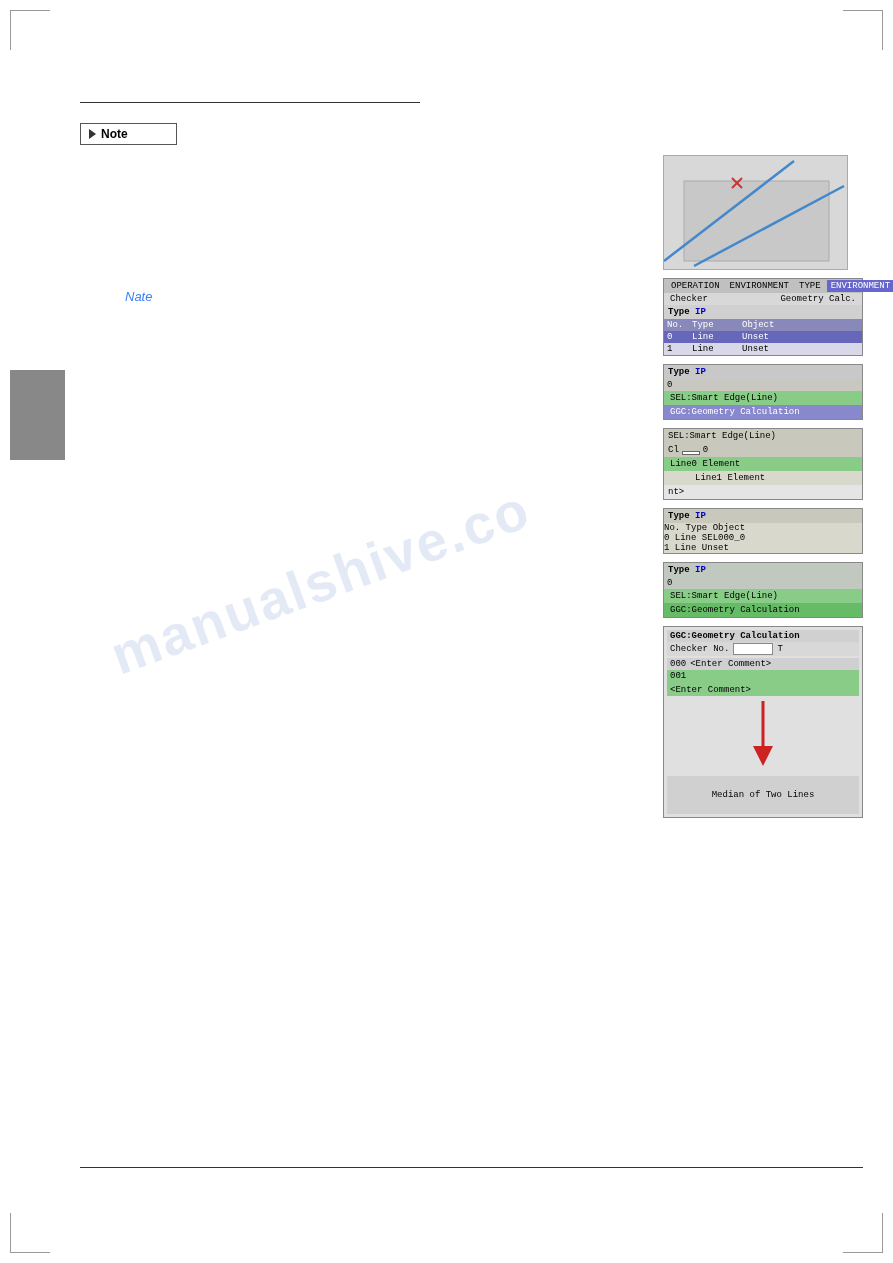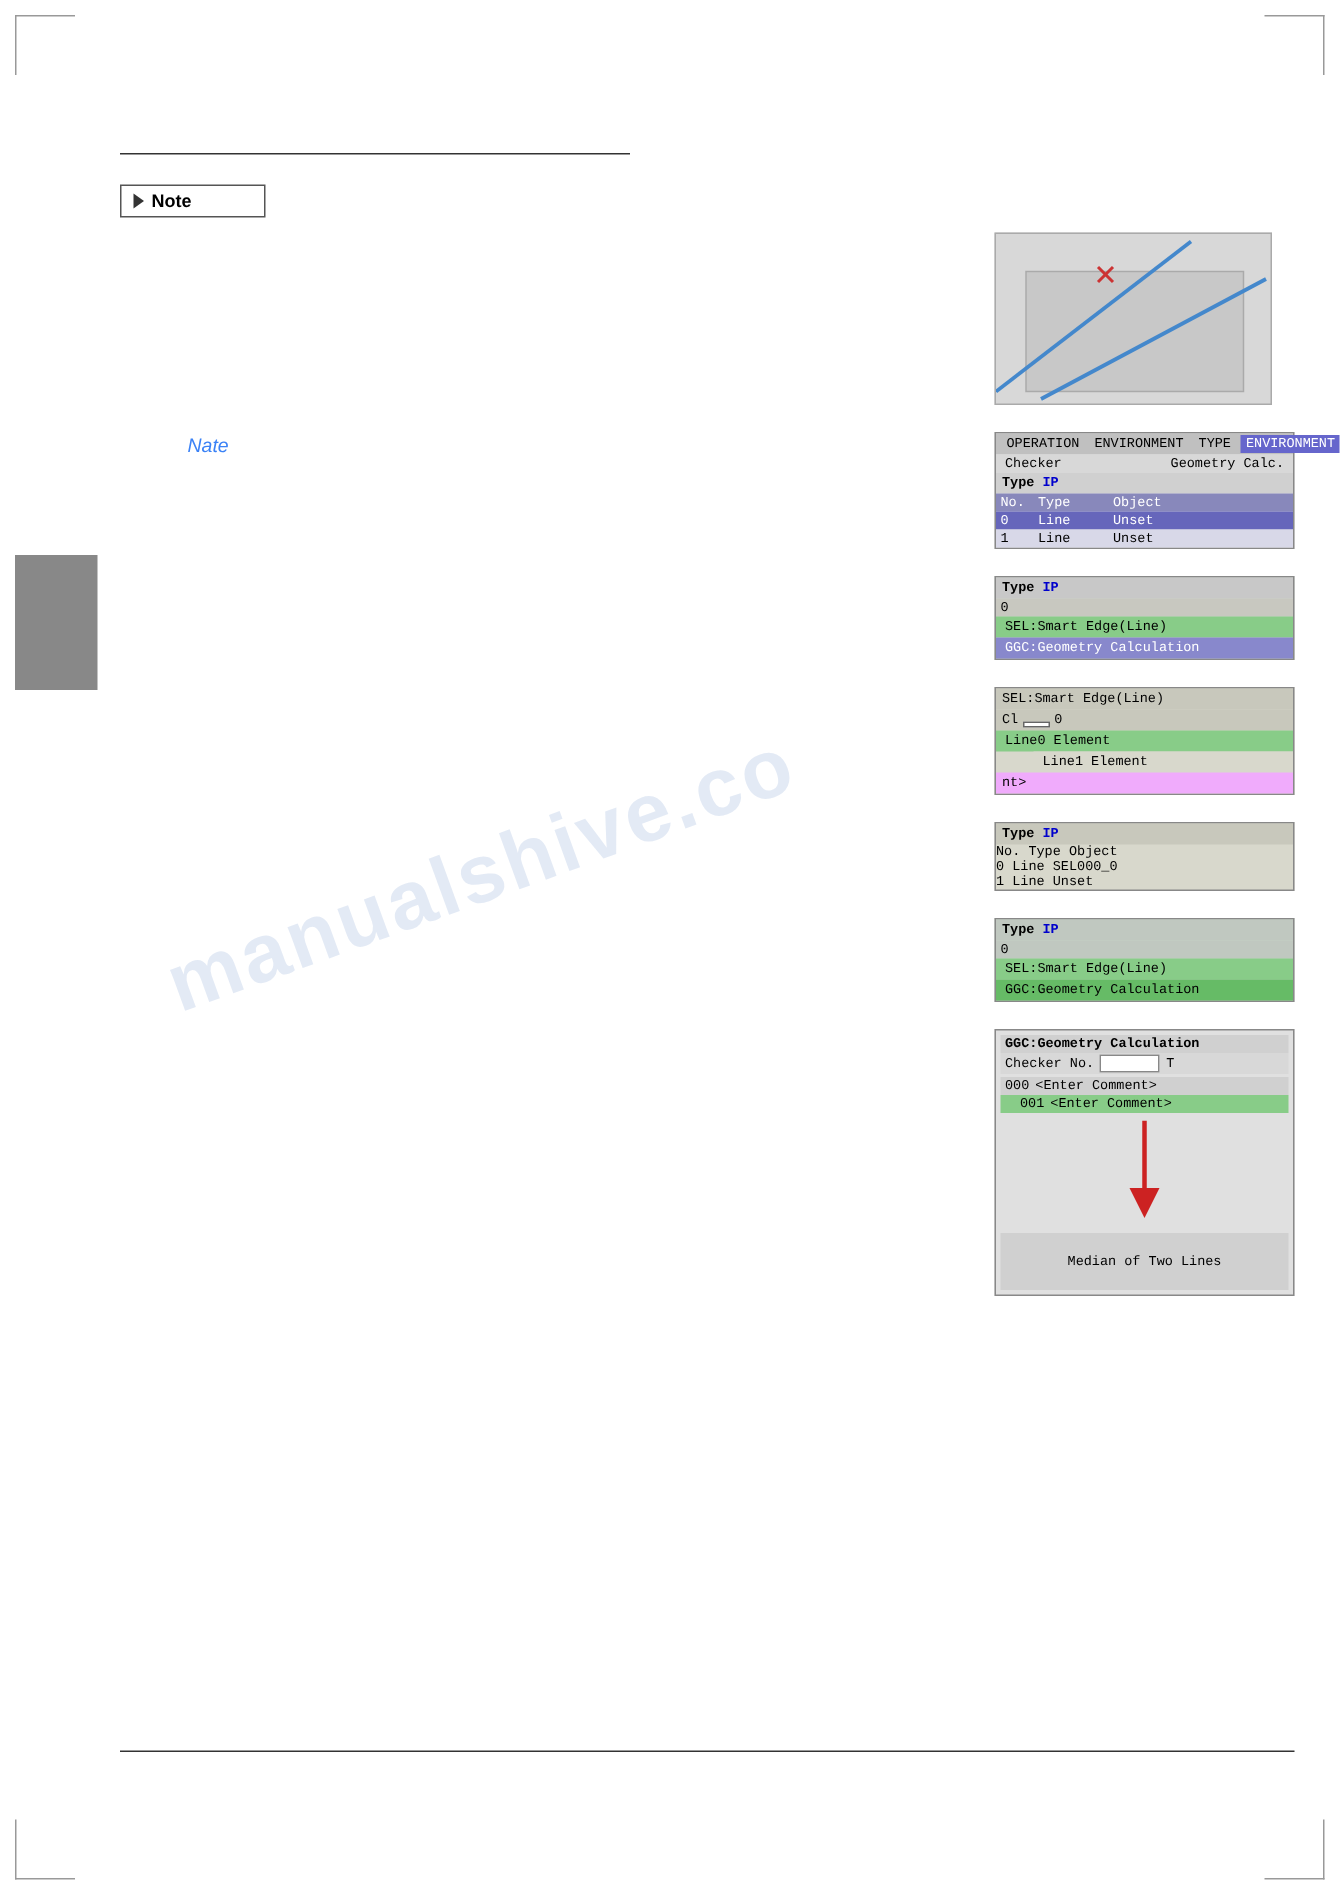--- a/index.html
+++ b/index.html
@@ -81,21 +81,21 @@
     }
 
     
     .screenshots-area {
       position: absolute;
       right: 30px;
       top: 155px;
       width: 200px;
       display: flex;
       flex-direction: column;
-      gap: 18px;
+      gap: 8px;
     }
 
     
     .geo-diagram {
       width: 185px;
       height: 115px;
       background: #d8d8d8;
       position: relative;
       overflow: hidden;
       border: 1px solid #aaa;
@@ -225,21 +225,21 @@
     .ss3 .elem-norm {
       background: #d8d8cc;
       padding: 2px 6px;
       font-size: 9px;
       margin-left: 25px;
     }
     .ss3 .bottom-row {
       display: flex;
       align-items: center;
       padding: 2px 4px;
-      background: #f0abfc;
+      background: #e5e5e5;
       font-size: 9px;
       gap: 2px;
     }
 
     
     .ss4 {
       background: #d8d8cc;
       border: 1px solid #888;
       font-size: 9px;
       font-family: 'Courier New', monospace;
@@ -307,23 +307,24 @@
       display: flex;
       background: #d0d0d0;
       padding: 1px 3px;
       font-size: 9px;
       gap: 4px;
       margin-top: 2px;
     }
     .ss6 .entry-001 {
       display: flex;
       background: #88cc88;
-      padding: 1px 13px;
+      padding: 1px 3px;
       font-size: 9px;
       gap: 4px;
+      flex-direction: column;
     }
     .ss6 .arrow-area {
       display: flex;
       justify-content: center;
       align-items: center;
       height: 80px;
     }
     .ss6 .bottom-label {
       text-align: center;
       font-size: 9px;

